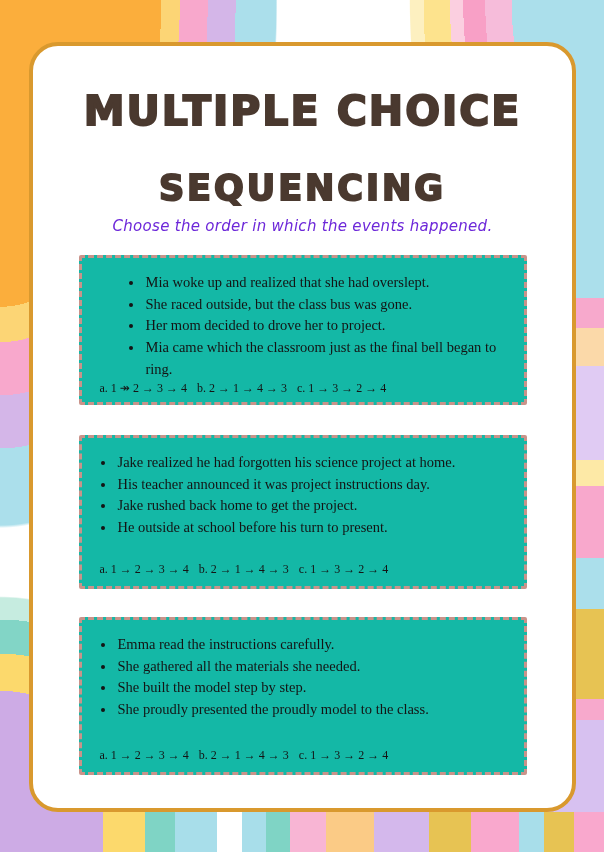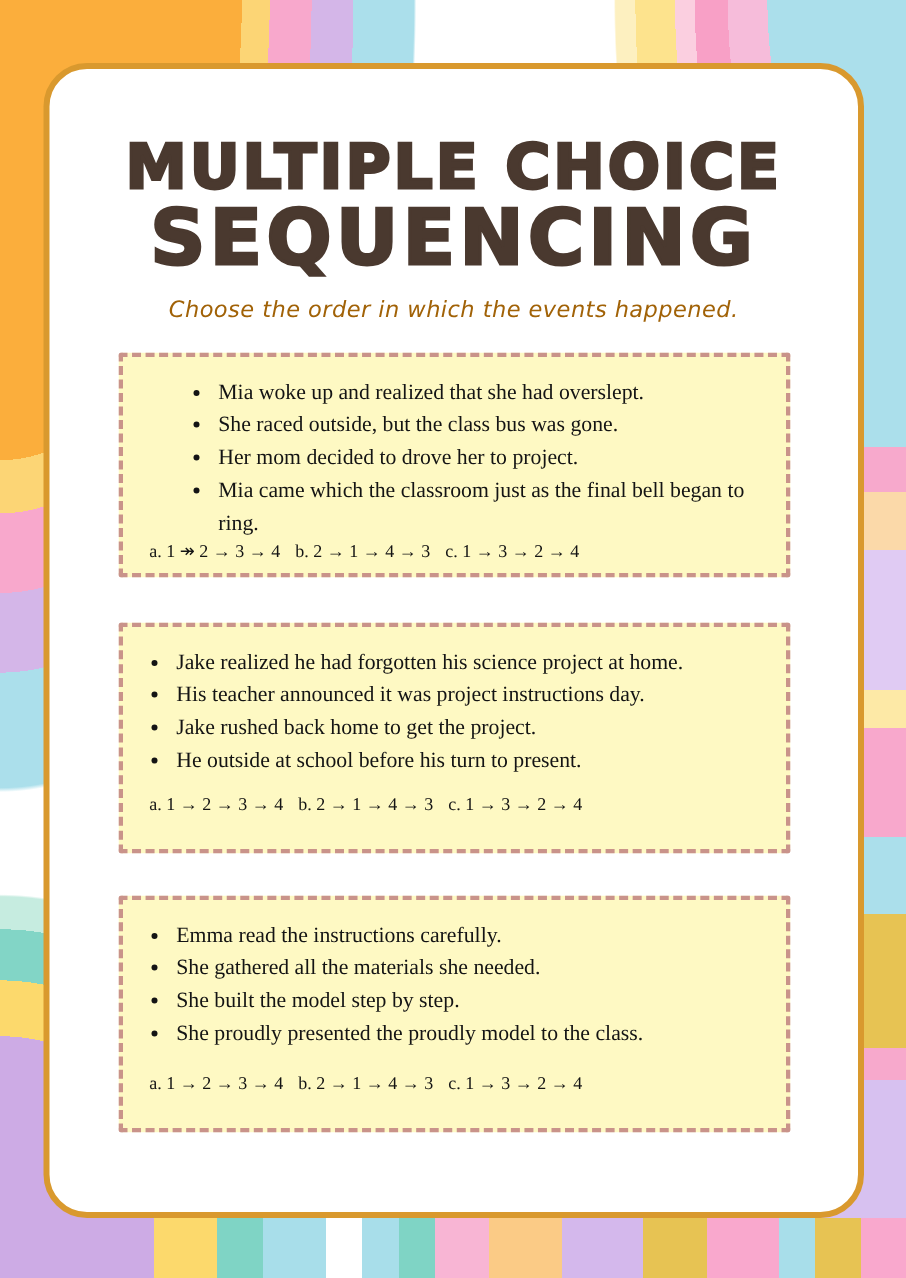--- a/index.html
+++ b/index.html
@@ -43,32 +43,32 @@
   
   .card {
     position:absolute; left:29px; top:42px; width:547px; height:770px;
     box-sizing:border-box; z-index:2;
     background:#ffffff; border:4px solid #D9992E; border-radius:29px;
   }
   .title { text-align:center; margin-top:44px; color:#4A392F;
     font-family:"DejaVu Sans", sans-serif; font-weight:bold; }
   .title-line1 { font-size:41px; line-height:1.05; letter-spacing:2px;
     -webkit-text-stroke:2px #4A392F; }
-  .title-line2 { font-size:51px; line-height:1.05; letter-spacing:3px;
+  .title-line2 { font-size:35px; line-height:1.05; letter-spacing:3px;margin-top:37px;
     -webkit-text-stroke:2px #4A392F; }
   .subtitle {
-    text-align:center; margin-top:10px; font-size:15px; color:#a16207;
+    text-align:center; margin-top:10px; font-size:15px; color:#6d28d9;
     font-family:"DejaVu Sans", sans-serif; font-style:italic; letter-spacing:.3px;
   }
   
   .qbox {
     width:448px; margin:0 auto; box-sizing:border-box;
-    background:#fef9c3; border:3px dashed #C9938A; border-radius:2px;
+    background:#14b8a6; border:3px dashed #C9938A; border-radius:2px;
     display:flex; flex-direction:column;
-    padding:12px 14px 18px 14px;
+    padding:12px 14px 5px 14px;
     color:#141414;
   }
   .qbox-1 { margin-top:20px; height:150px; }
   .qbox-2 { margin-top:30px; height:154px; }
   .qbox-3 { margin-top:28px; height:158px; }
   .events { margin:2px 0 0 0; padding-left:20px; font-size:14.5px; line-height:1.5; }
   .qbox-1 .events { padding-left:48px; }
   .events li { padding-left:2px; }
   .options { margin-top:auto; display:flex; gap:10px; font-size:12px;
     padding:0 0 4px 4px; white-space:nowrap; }

